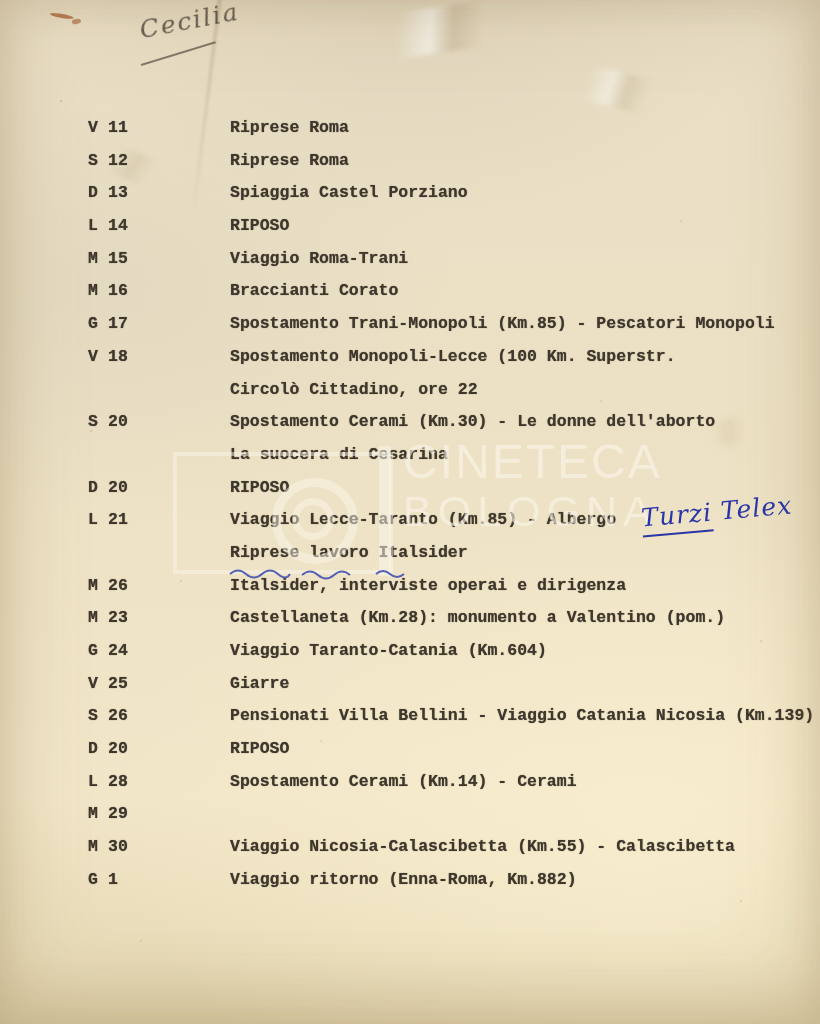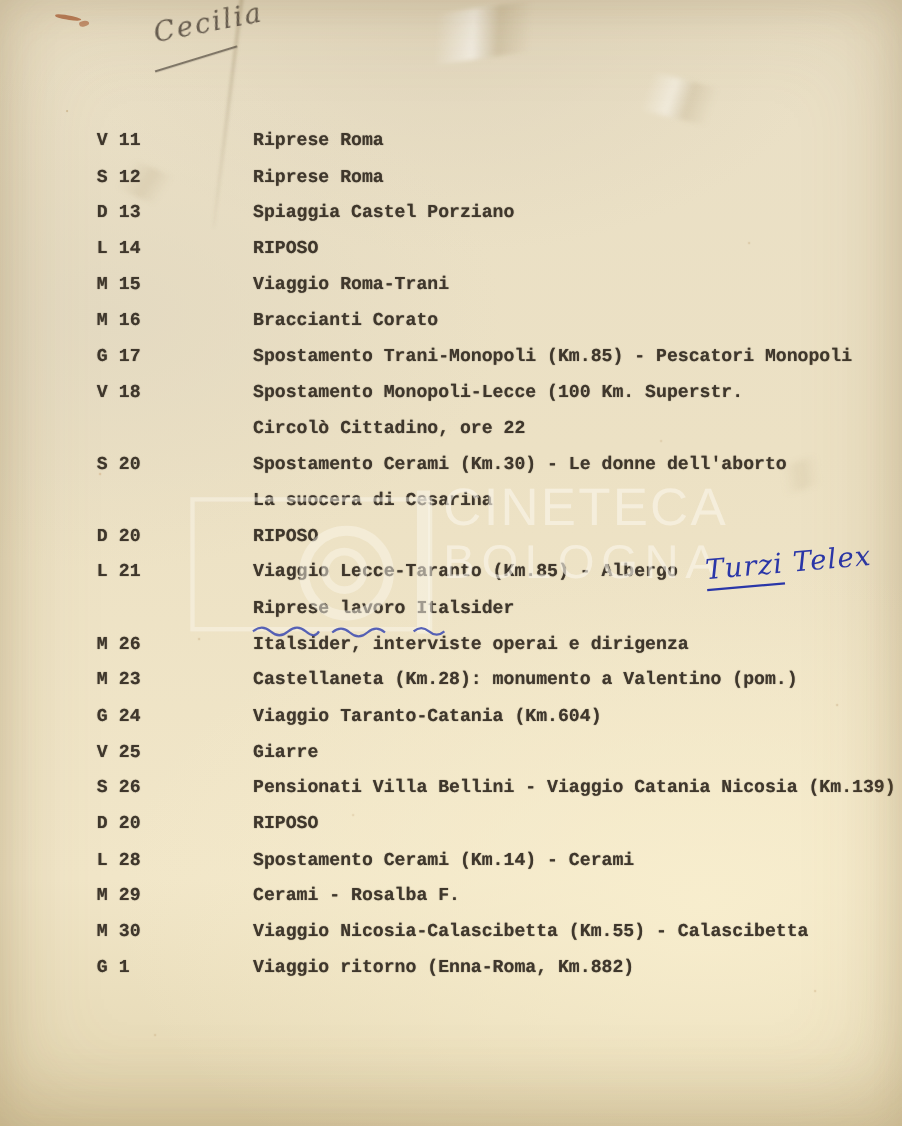--- a/index.html
+++ b/index.html
@@ -182,21 +182,20 @@
         <span class="txt">RIPOSO</span>
       </div>
       <div class="row">
         <span class="day">L</span>
         <span class="num">28</span>
         <span class="txt">Spostamento Cerami (Km.14) - Cerami</span>
       </div>
       <div class="row">
         <span class="day">M</span>
         <span class="num">29</span>
-        <span class="txt">Cerami - Rosalba F.</span>
       </div>
       <div class="row">
         <span class="day">M</span>
         <span class="num">30</span>
         <span class="txt">Viaggio Nicosia-Calascibetta (Km.55) - Calascibetta</span>
       </div>
       <div class="row">
         <span class="day">G</span>
         <span class="num">1</span>
         <span class="txt">Viaggio ritorno (Enna-Roma, Km.882)</span>

